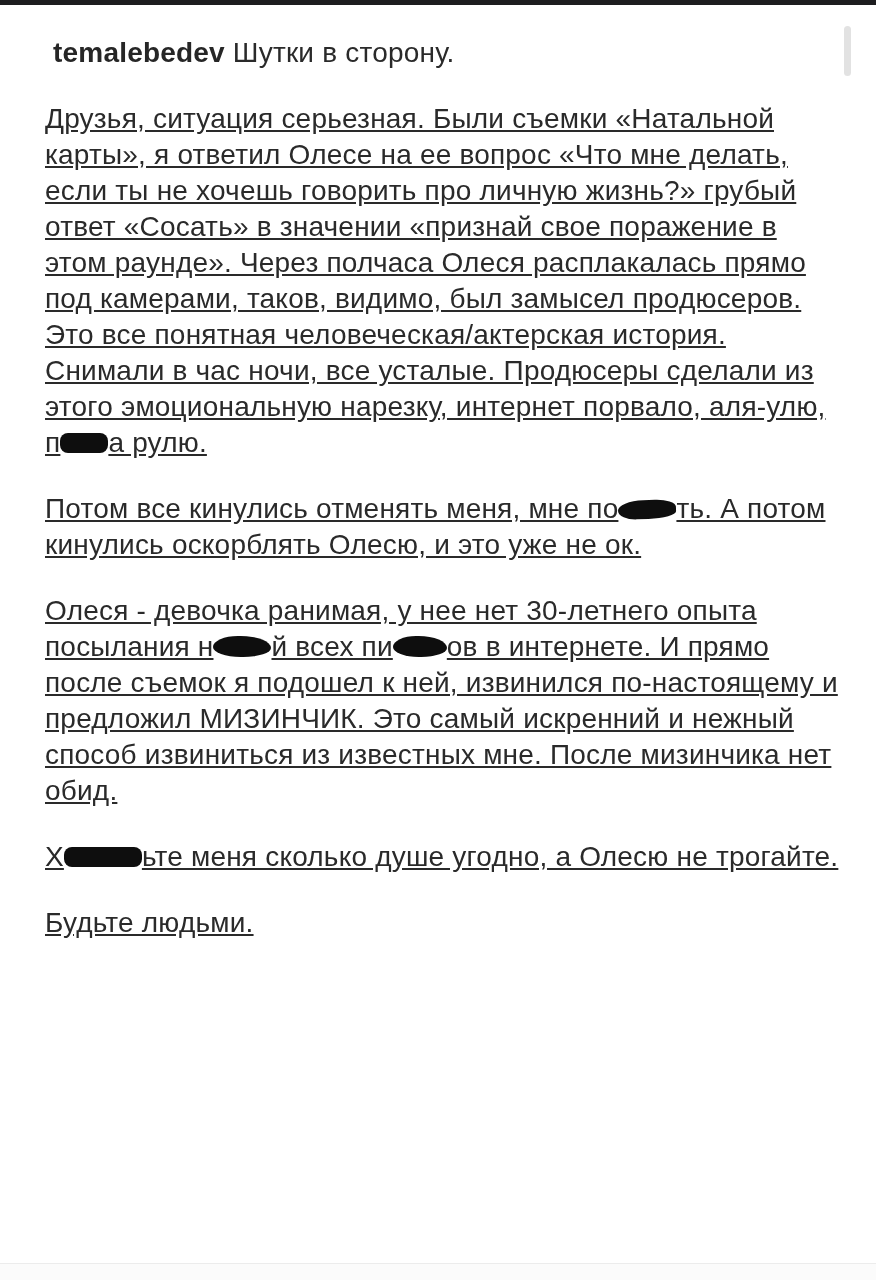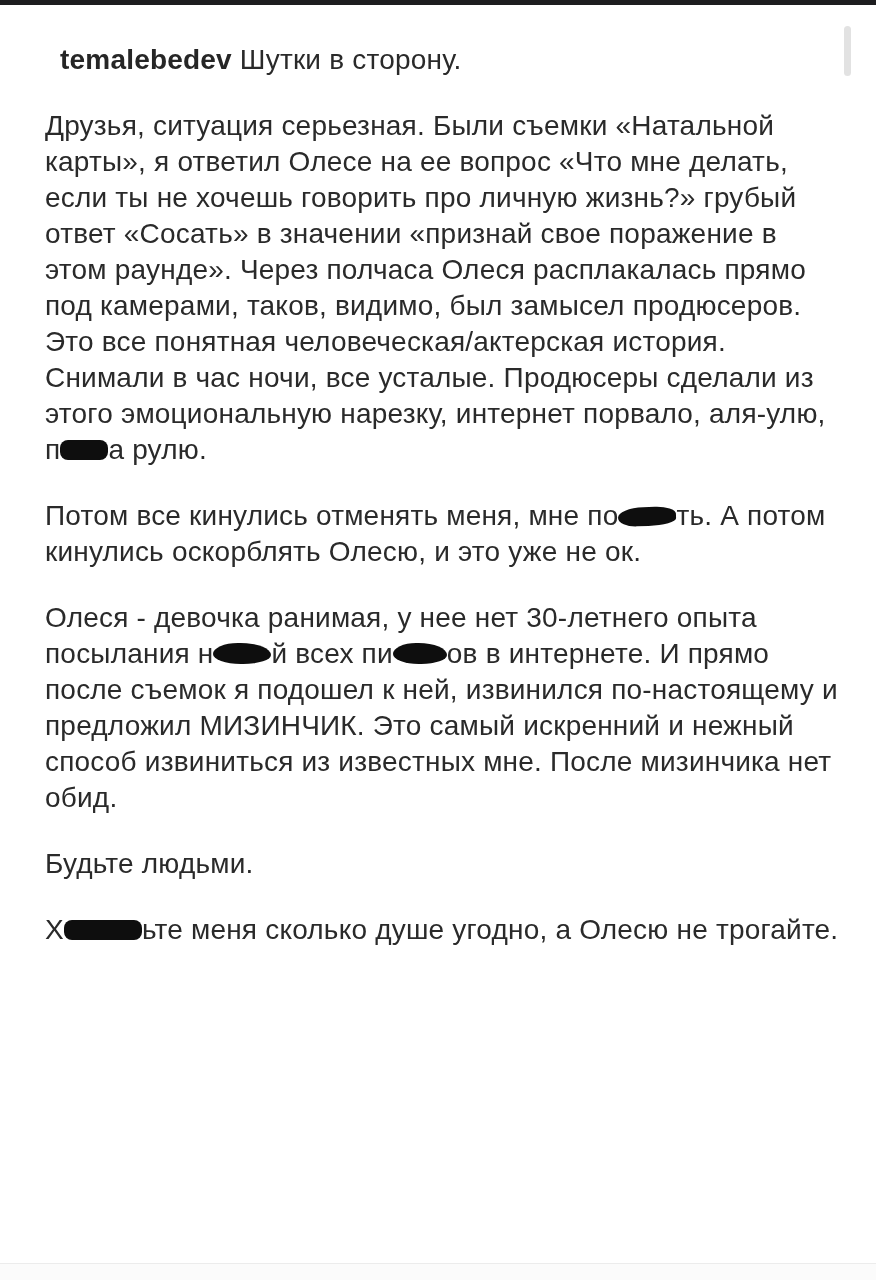--- a/index.html
+++ b/index.html
@@ -39,29 +39,30 @@
     left: 0;
     width: 876px;
     padding: 22px 36px 0 45px;
     box-sizing: border-box;
     color: #2a2a2a;
     font-size: 28px;
     line-height: 36px;
     letter-spacing: 0.2px;
   }
   .caption-header {
-    margin: 15px;
+    margin: 8px;
   }
   .username {
     font-weight: bold;
     color: #262626;
     text-decoration: none;
   }
   .para {
     margin: 30px 0 0 0;
+    text-decoration: underline;
   }
   .censor {
     display: inline-block;
     height: 20px;
     background: #0e0e0e;
     vertical-align: -1px;
   }
   .censor.bar {
     border-radius: 8px;
   }
@@ -93,20 +94,20 @@
 
   <div class="scroll-indicator"></div>
 
   <div class="content">
     <p class="caption-header"><span class="username">temalebedev</span> <span>Шутки в сторону.</span></p>
 
     <div>
         <p class="para">Друзья, ситуация серьезная. Были съемки «Натальной карты», я ответил Олесе на ее вопрос «Что мне делать, если ты не хочешь говорить про личную жизнь?» грубый ответ «Сосать» в значении «признай свое поражение в этом раунде». Через полчаса Олеся расплакалась прямо под камерами, таков, видимо, был замысел продюсеров. Это все понятная человеческая/актерская история. Снимали в час ночи, все усталые. Продюсеры сделали из этого эмоциональную нарезку, интернет порвало, аля-улю, п<span class="censor bar" style="width: 48px; background: rgb(14, 14, 14);"></span>а рулю.</p>
         <p class="para">Потом все кинулись отменять меня, мне по<span class="censor scribble" style="width: 58px; background: rgb(14, 14, 14);"></span>ть. А потом кинулись оскорблять Олесю, и это уже не ок.</p>
         <p class="para">Олеся - девочка ранимая, у нее нет 30-летнего опыта посылания н<span class="censor blob" style="width: 58px; background: rgb(14, 14, 14);"></span>й всех пи<span class="censor blob" style="width: 54px; background: rgb(14, 14, 14);"></span>ов в интернете. И прямо после съемок я подошел к ней, извинился по-настоящему и предложил МИЗИНЧИК. Это самый искренний и нежный способ извиниться из известных мне. После мизинчика нет обид.</p>
+        <p class="para">Х<span class="censor bar" style="width: 78px; background: rgb(14, 14, 14);"></span>ьте меня сколько душе угодно, а Олесю не трогайте.</p>
         <p class="para">Будьте людьми.</p>
-        <p class="para">Х<span class="censor bar" style="width: 78px; background: rgb(14, 14, 14);"></span>ьте меня сколько душе угодно, а Олесю не трогайте.</p>
       </div>
   </div>
 
   <div class="bottom-strip"></div>
 
 </div>
 
 </body></html>

